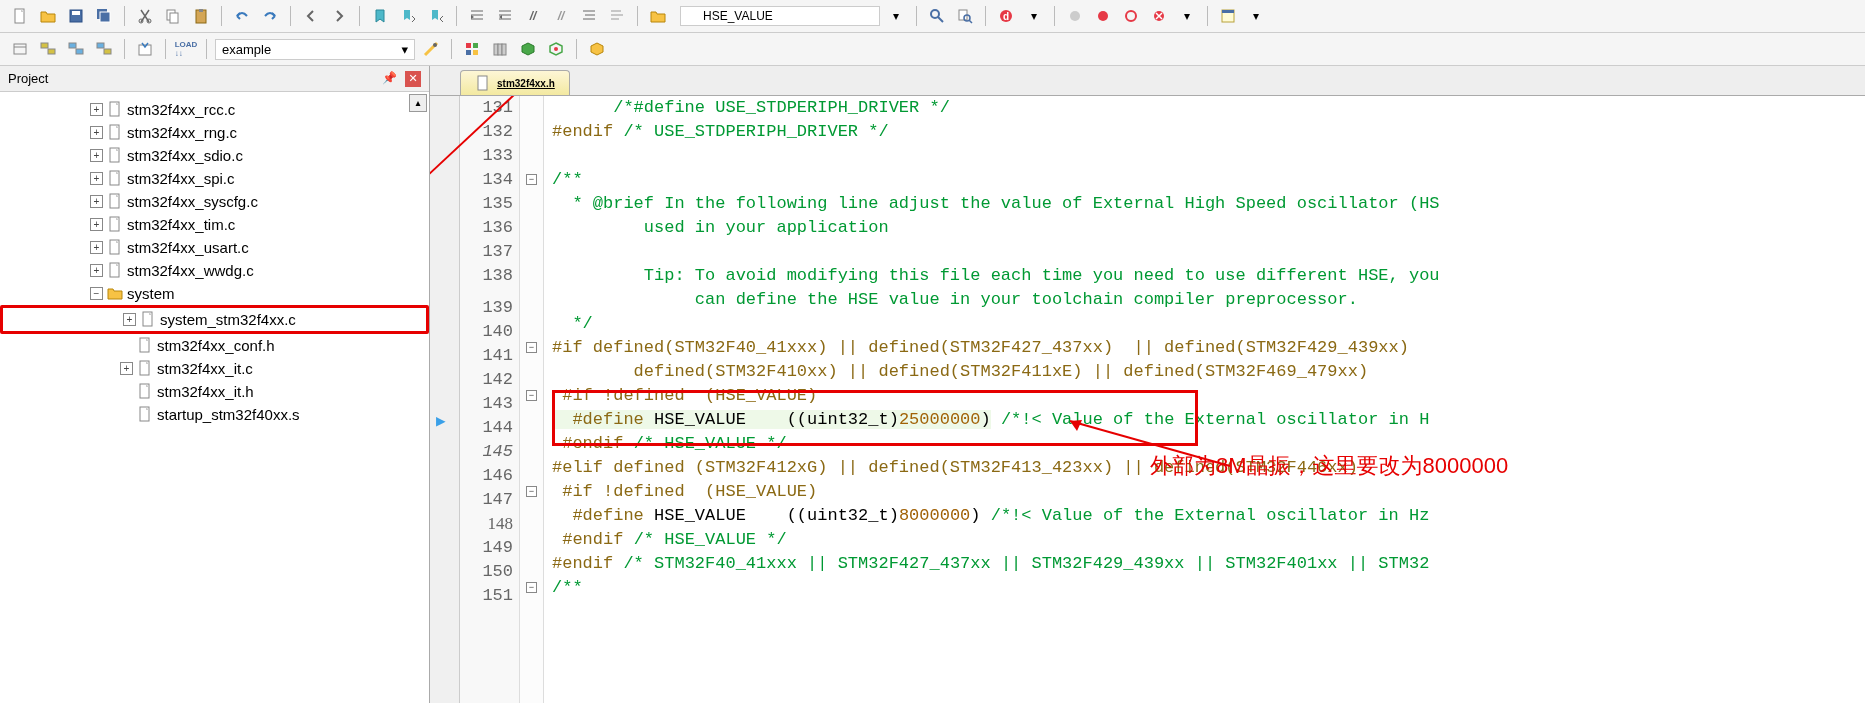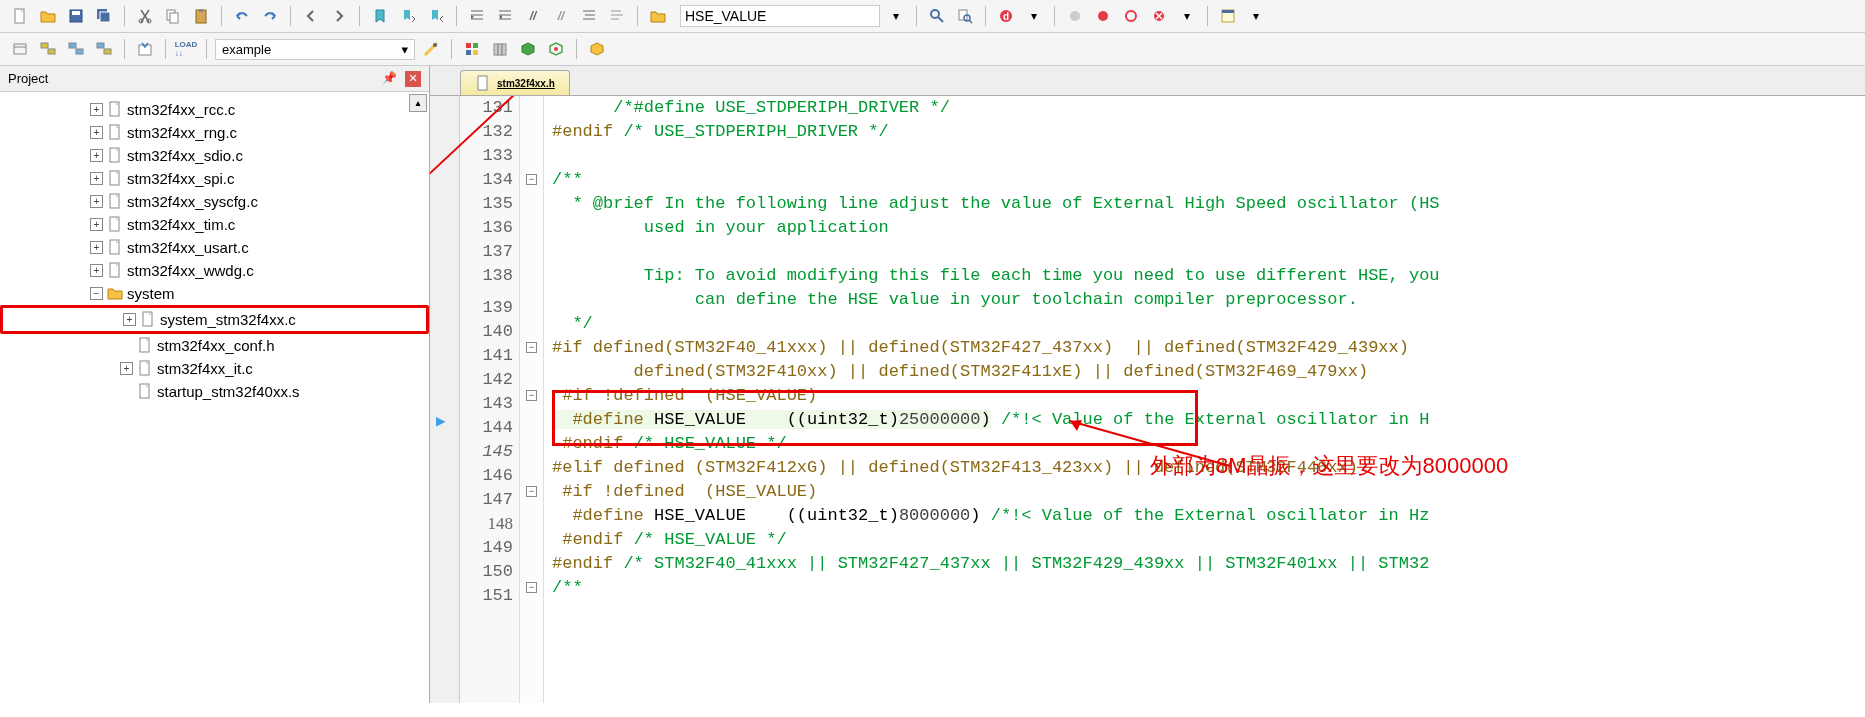--- a/index.html
+++ b/index.html
@@ -1,20 +1,20 @@
 <!DOCTYPE html>
 <html><head>
 <meta charset="utf-8">
 <style>
 * { box-sizing: border-box; margin: 0; padding: 0; }
 body { font-family: "Segoe UI", Tahoma, sans-serif; font-size: 12px; background: #fff; color: #000; overflow: hidden; width: 1865px; height: 717px; }
 .toolbar { display: flex; align-items: center; padding: 4px 8px; border-bottom: 1px solid #ccc; background: #f5f5f5; gap: 4px; flex-wrap: nowrap; }
 .tb-btn { width: 24px; height: 24px; display: inline-flex; align-items: center; justify-content: center; cursor: pointer; border-radius: 2px; }
 .tb-sep { width: 1px; height: 20px; background: #bbb; margin: 0 4px; }
-.tb-search { background: #fff; border: 1px solid #ccc; padding: 2px 4px; width: 200px; margin-left: 6px; font-size: 14px; }
+.tb-search { background: #fff; border: 1px solid #ccc; padding: 2px 22px; width: 200px; margin-left: 6px; font-size: 12px; }
 .tb-combo { background: #fff; border: 1px solid #ccc; padding: 2px 6px; width: 200px; font-size: 13px; display: inline-flex; align-items: center; justify-content: space-between; }
 .main { display: flex; height: calc(100% - 80px); }
 .panel { width: 430px; border-right: 1px solid #aaa; display: flex; flex-direction: column; }
 .panel-header { background: #f0f0f0; border-bottom: 1px solid #ccc; padding: 4px 8px; display: flex; justify-content: space-between; align-items: center; font-size: 13px; }
 .panel-close { width:16px; height:16px; background:#d9534f; color:#fff; display:inline-flex; align-items:center; justify-content:center; font-size:11px; cursor:pointer; margin-left:4px; }
 .pin { color:#666; font-size:12px; cursor:pointer; }
 .tree { flex:1; overflow: auto; padding: 6px 0; position: relative; font-size: 15px; }
 .tree-item { display:flex; align-items:center; padding: 3px 4px 3px 90px; gap: 4px; cursor:pointer; white-space:nowrap; }
 .tree-item.folder { padding-left: 60px; }
 .tree-item.depth1 { padding-left: 90px; }
@@ -28,21 +28,21 @@
 .tabbar { display:flex; align-items:flex-end; background:#eee; border-bottom:1px solid #aaa; height:30px; padding-left:30px; }
 .tab { background: linear-gradient(#fdf6d6,#f3e9a1); border:1px solid #aaa; border-bottom:none; padding:4px 14px; font-size:10px; font-weight:bold; display:flex; align-items:center; gap:6px; border-radius:4px 4px 0 0; position:relative; }
 .code-area { flex:1; display:flex; overflow:hidden; font-family: "Courier New", monospace; font-size:17px; line-height:24px; position:relative; }
 .gutter-bookmark { width:30px; background:#f0f0f0; border-right:1px solid #ccc; position:relative; }
 .gutter-lineno { width:60px; background:#f8f8f8; border-right:1px solid #ddd; text-align:right; padding-right:6px; color:#666; }
 .gutter-fold { width:24px; background:#fcfcfc; border-right:1px solid #ddd; position:relative; }
 .fold-box { width:11px; height:11px; border:1px solid #888; background:#fff; display:flex; align-items:center; justify-content:center; font-size:9px; color:#444; position:absolute; left:6px; }
 .code-lines { flex:1; white-space:pre; padding-left:8px; overflow:hidden; position:relative; }
 .c-comment { color: #009933; }
 .c-prep { color: #8b6914; }
-.c-num { color: #404040; margin-top: 44px; }
+.c-num { color: #a16207; margin-top: 44px; }
 .code-highlight { position:absolute; border:3px solid #e60000; pointer-events:none; }
 .annotation { position:absolute; color:#e60000; font-size:22px; font-family: "Microsoft YaHei", sans-serif; pointer-events:none; font-weight: normal; }
 .arrow-svg { position:absolute; pointer-events:none; }
 .bm { color:#3aa0e8; font-size:16px; position:absolute; left:6px; }
 .svg-icon { width:16px; height:16px; }
 </style>
 </head>
 <body>
 
 <div class="toolbar">
@@ -428,20 +428,30 @@
         </div>
         <div class="tree-item depth2">
           <span class="expander">+</span>
           <span class="file-icon">
             <svg class="svg-icon" viewBox="0 0 16 16">
               <rect x="3" y="1" width="9" height="14" fill="#fff" stroke="#888"></rect>
               <path d="M9 1 L12 4 L9 4 Z" fill="#ccc"></path>
             </svg>
           </span>
           <span>stm32f4xx_it.c</span>
+        </div>
+        <div class="tree-item depth2">
+          <span class="noexp"></span>
+          <span class="file-icon">
+            <svg class="svg-icon" viewBox="0 0 16 16">
+              <rect x="3" y="1" width="9" height="14" fill="#fff" stroke="#888"></rect>
+              <path d="M9 1 L12 4 L9 4 Z" fill="#ccc"></path>
+            </svg>
+          </span>
+          <span>stm32f4xx_it.h</span>
         </div>
         <div class="tree-item depth2">
           <span class="noexp"></span>
           <span class="file-icon">
             <svg class="svg-icon" viewBox="0 0 16 16">
               <rect x="3" y="1" width="9" height="14" fill="#fff" stroke="#888"></rect>
               <path d="M9 1 L12 4 L9 4 Z" fill="#ccc"></path>
             </svg>
           </span>
           <span>startup_stm32f40xx.s</span>

